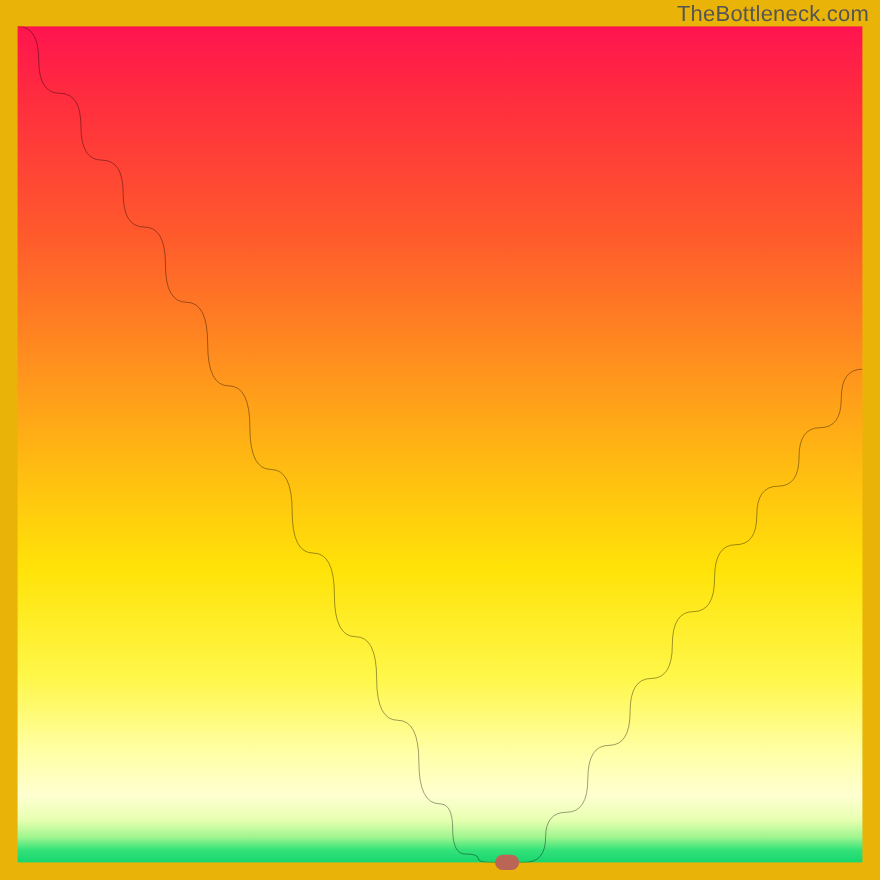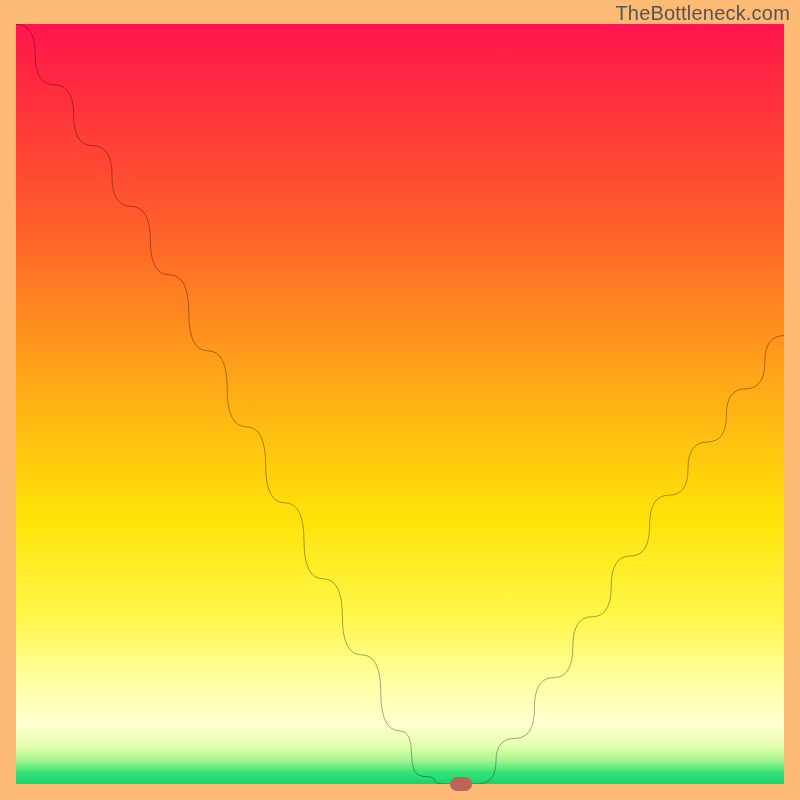--- a/index.html
+++ b/index.html
@@ -8,21 +8,21 @@
     width: 800px;
     height: 800px;
     background: #000;
     overflow: hidden;
     font-family: Arial, Helvetica, sans-serif;
   }
   .frame {
     position: relative;
     width: 800px;
     height: 800px;
-    background: #fdba74;
+    background: #eab308;
   }
   .watermark {
     position: absolute;
     top: 2px;
     right: 10px;
     color: #555;
     font-size: 20px;
     font-weight: 500;
     letter-spacing: 0.2px;
     user-select: none;

